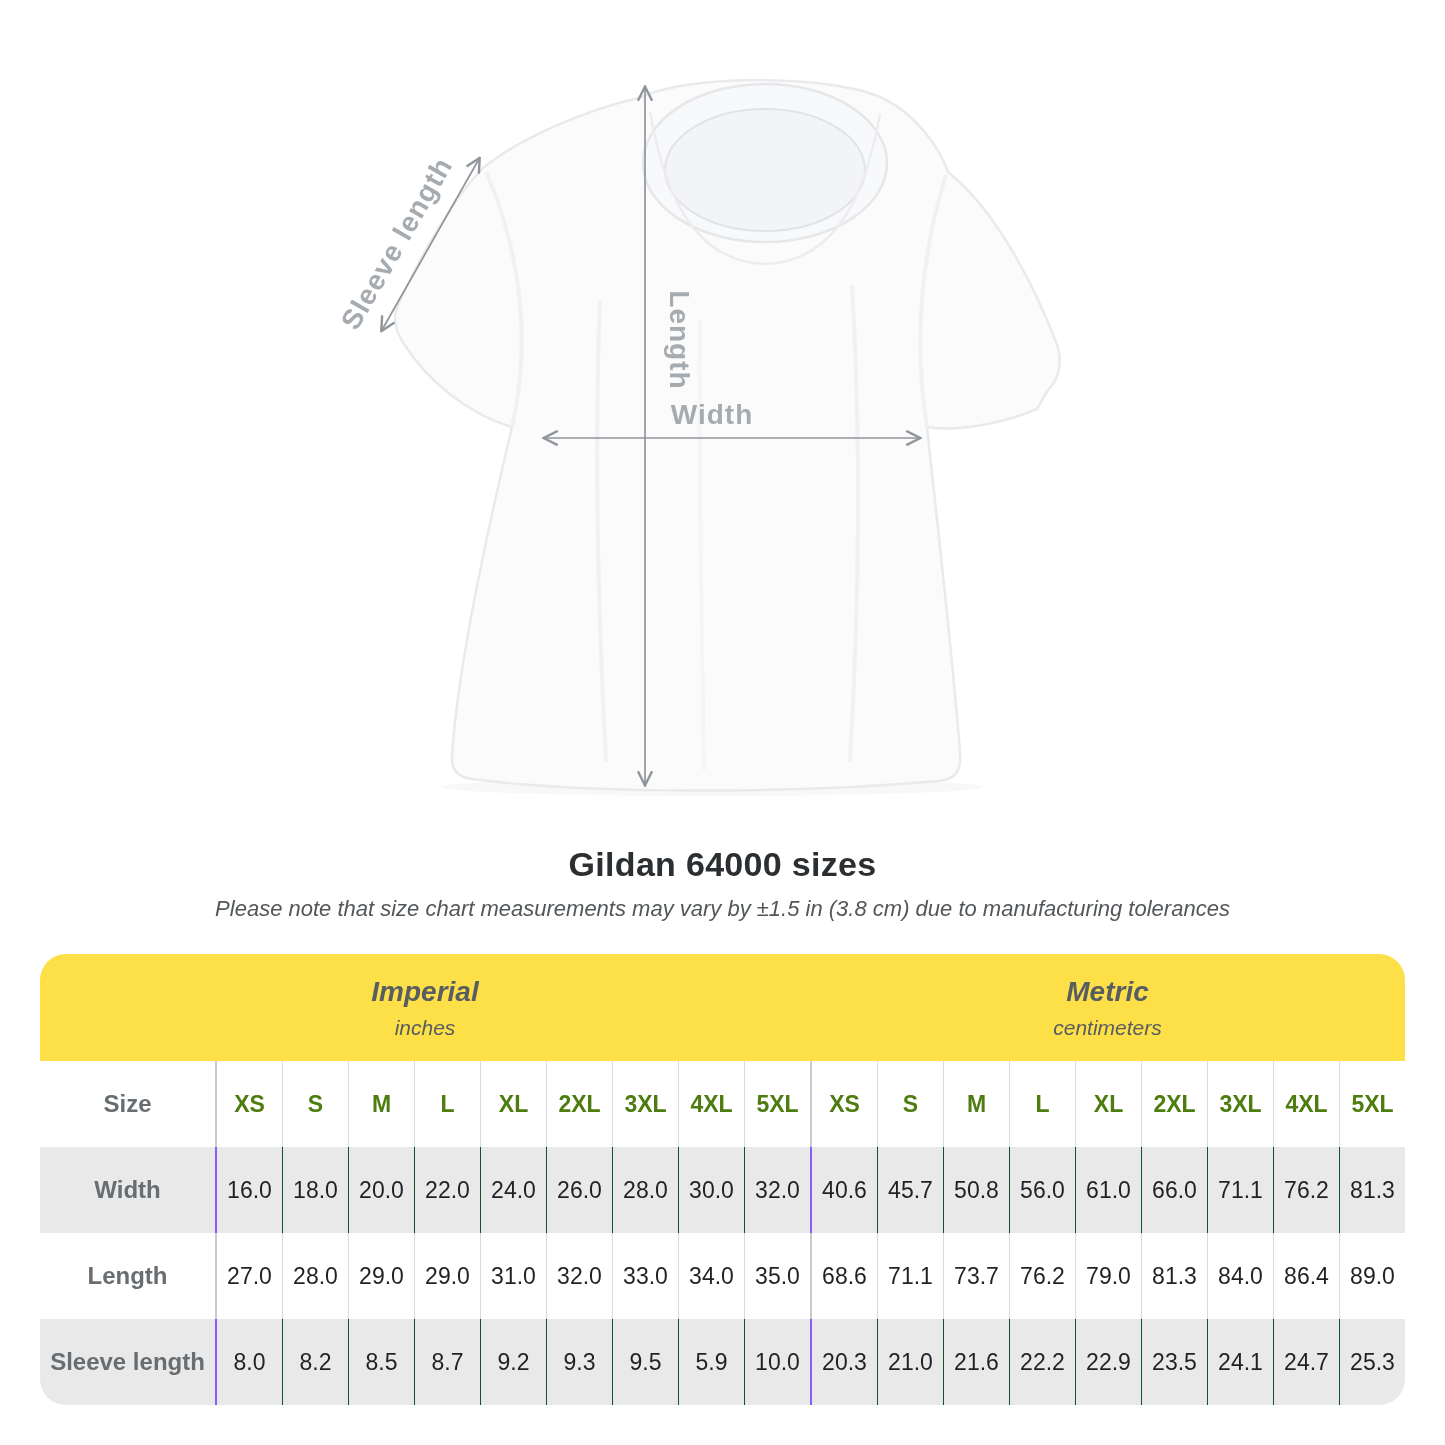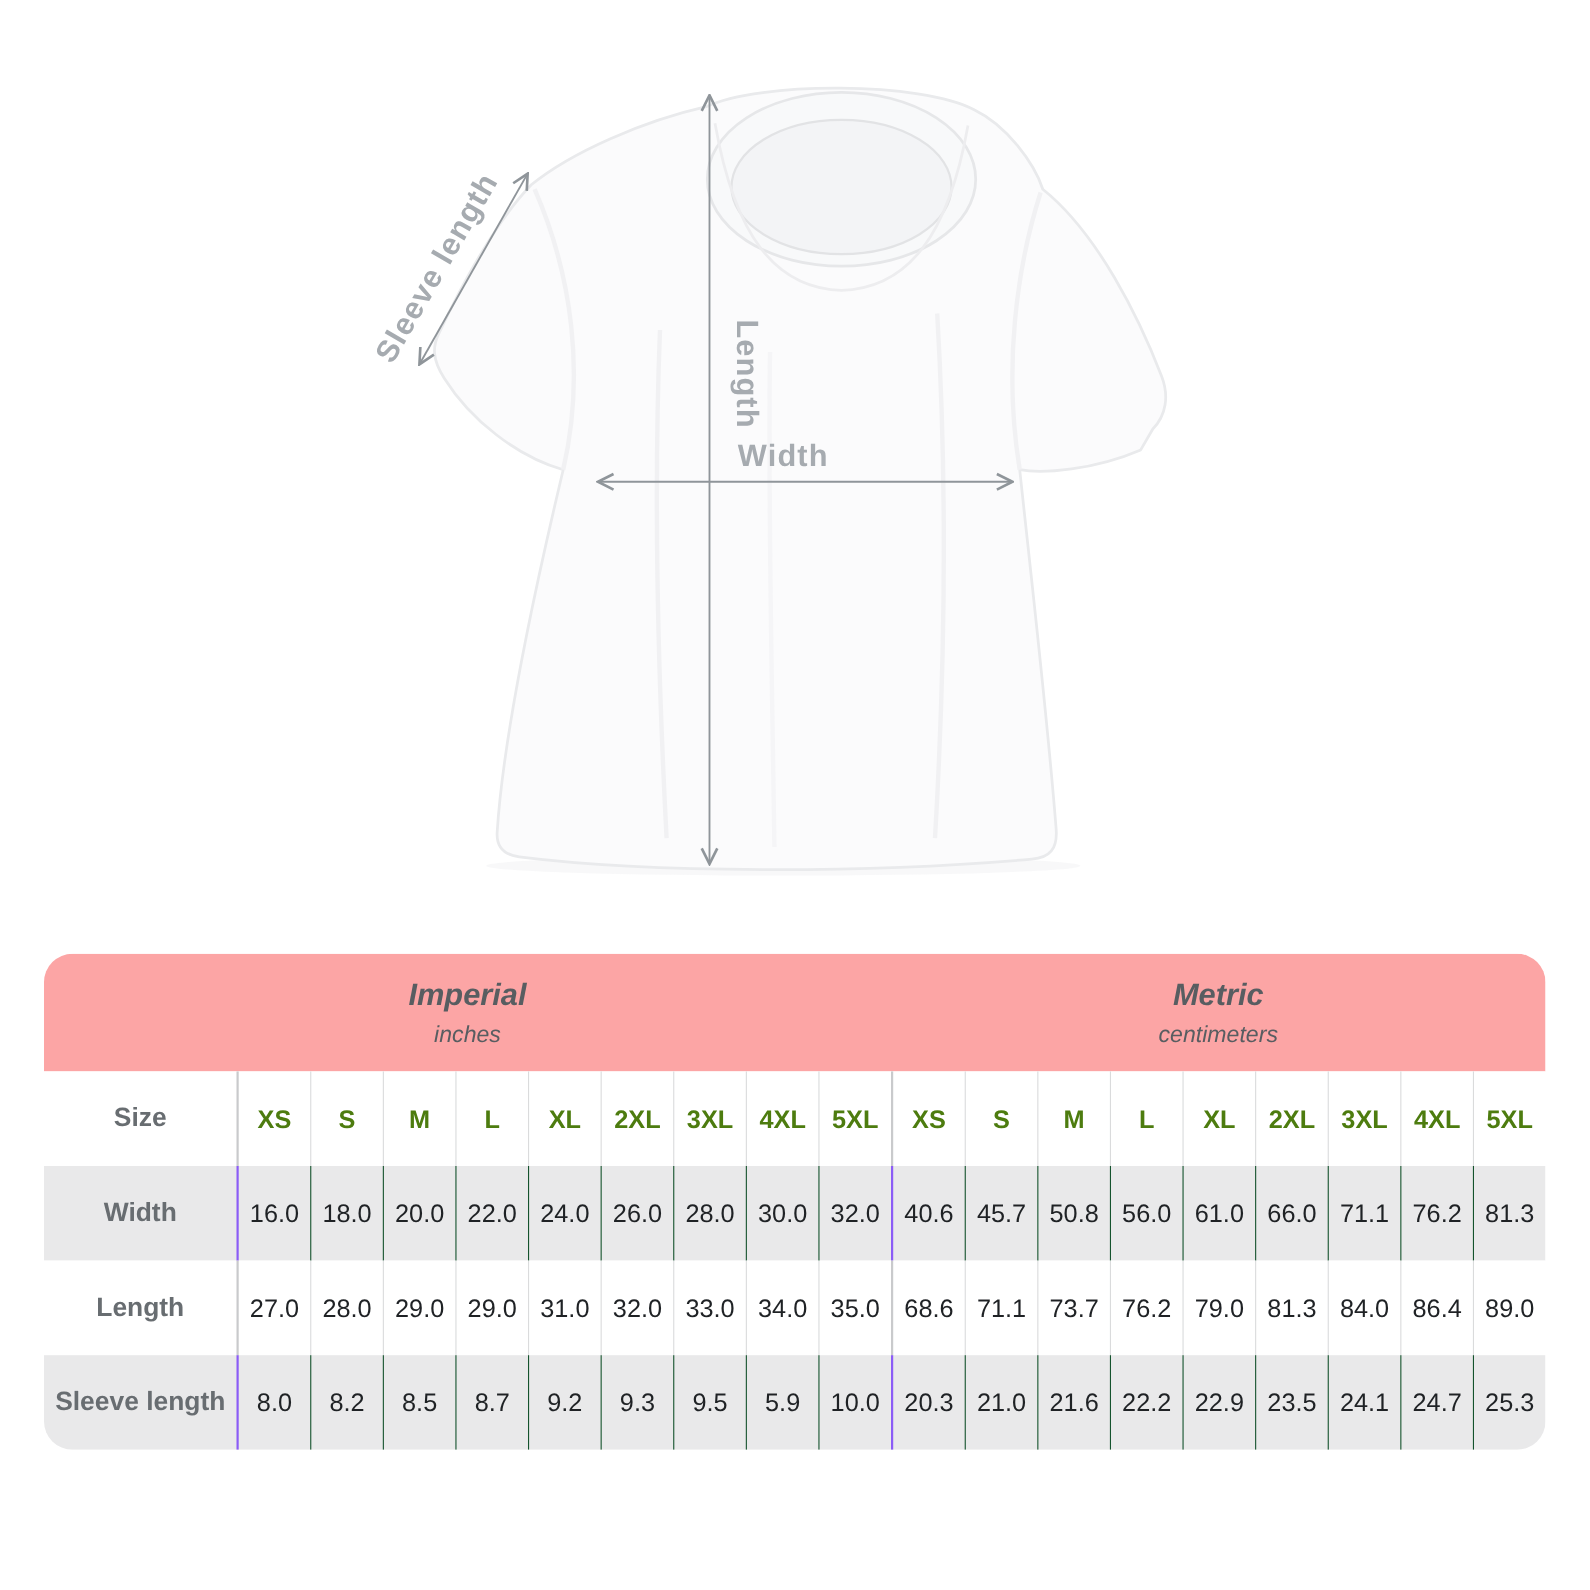--- a/index.html
+++ b/index.html
@@ -17,21 +17,21 @@
   }
   .note{
     margin:12px 0 0 0;
     font-size:22px;font-style:italic;color:#53575a;
   }
 
   .size-table{
     margin:32px 40px 0 40px;
     border-radius:26px;overflow:hidden;
   }
-  .band{display:flex;background:#fca5a5;height:107px;}
+  .band{display:flex;background:#fde047;height:107px;}
   .band-half{
     display:flex;flex-direction:column;align-items:center;justify-content:center;
     color:#585d61;
   }
   .band-half.imperial{width:calc(175px + (100% - 175px) * 0.5);flex:none;}
   .band-half.metric{flex:1;}
   .band-name{font-size:28px;font-weight:700;font-style:italic;}
   .band-unit{font-size:21px;font-style:italic;margin-top:8px;}
 
   .row{display:flex;height:86px;}
@@ -104,20 +104,24 @@
         <line x1="545" y1="438" x2="919" y2="438" marker-start="url(#arr)" marker-end="url(#arr)"></line>
         <line x1="382" y1="330" x2="479" y2="159" marker-start="url(#arr)" marker-end="url(#arr)"></line>
       </g>
 
       <text class="ann-label" x="712" y="424" text-anchor="middle">Width</text>
       <text class="ann-label" x="670" y="340" text-anchor="middle" transform="rotate(90 670 340)">Length</text>
       <text class="ann-label" x="405" y="248" text-anchor="middle" transform="rotate(-60 405 248)">Sleeve length</text>
     </svg>
   </div>
 
+  <div class="heading">
+    <h1 class="title">Gildan 64000 sizes</h1>
+    <p class="note">Please note that size chart measurements may vary by ±1.5 in (3.8 cm) due to manufacturing tolerances</p>
+  </div>
 
   <div class="size-table">
     <div class="band">
       <div class="band-half imperial">
         <div class="band-name">Imperial</div>
         <div class="band-unit">inches</div>
       </div>
       <div class="band-half metric">
         <div class="band-name">Metric</div>
         <div class="band-unit">centimeters</div>

